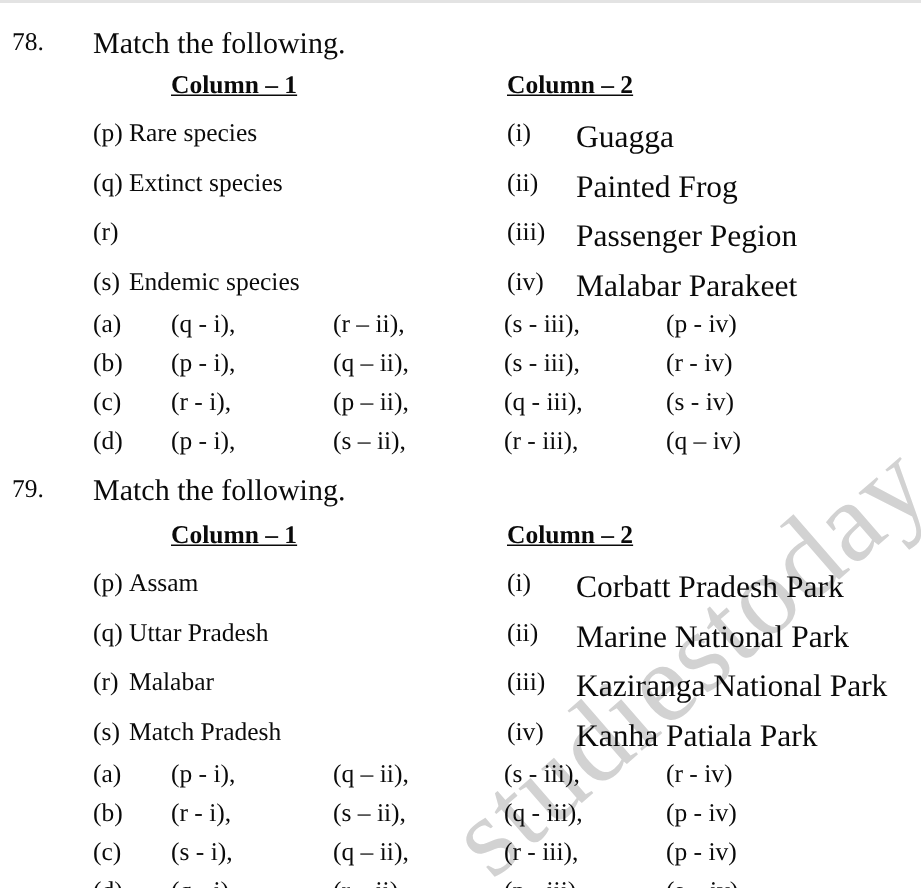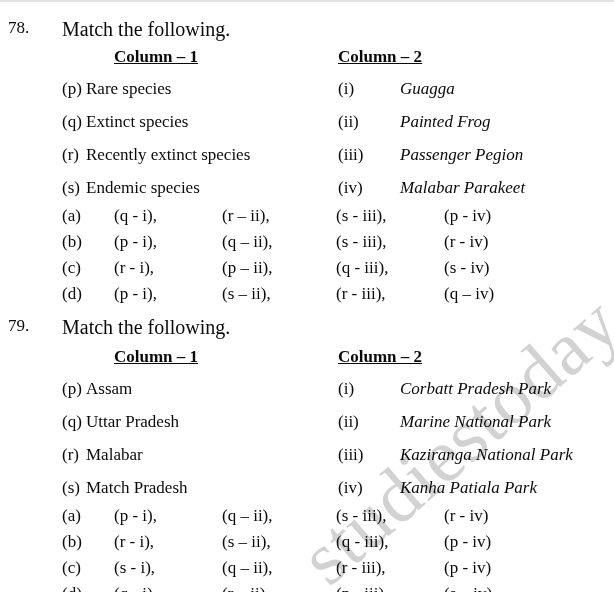--- a/index.html
+++ b/index.html
@@ -124,24 +124,23 @@
     font-size: 17px;
   }
   .m-right-key {
     position: absolute;
     left: 338px;
     top: 0;
     font-size: 17px;
   }
   .m-right-val {
     position: absolute;
-    left: 400px;
-    top: 0;
-    font-size: 17px;
-    font-style: italic;
+    left: 384px;
+    top: 0;
+    font-size: 21px;
   }
 
   .options {
     position: absolute;
     left: 0;
     width: 614px;
   }
   .option-row {
     position: relative;
     height: 26px;
@@ -193,21 +192,20 @@
         <span class="m-right-val">Guagga</span>
       </div>
       <div class="match-row">
         <span class="m-left-key">(q)</span>
         <span class="m-left-val">Extinct species</span>
         <span class="m-right-key">(ii)</span>
         <span class="m-right-val">Painted Frog</span>
       </div>
       <div class="match-row">
         <span class="m-left-key">(r)</span>
-        <span class="m-left-val">Recently extinct species</span>
         <span class="m-right-key">(iii)</span>
         <span class="m-right-val">Passenger Pegion</span>
       </div>
       <div class="match-row">
         <span class="m-left-key">(s)</span>
         <span class="m-left-val">Endemic species</span>
         <span class="m-right-key">(iv)</span>
         <span class="m-right-val">Malabar Parakeet</span>
       </div>
     </div>

